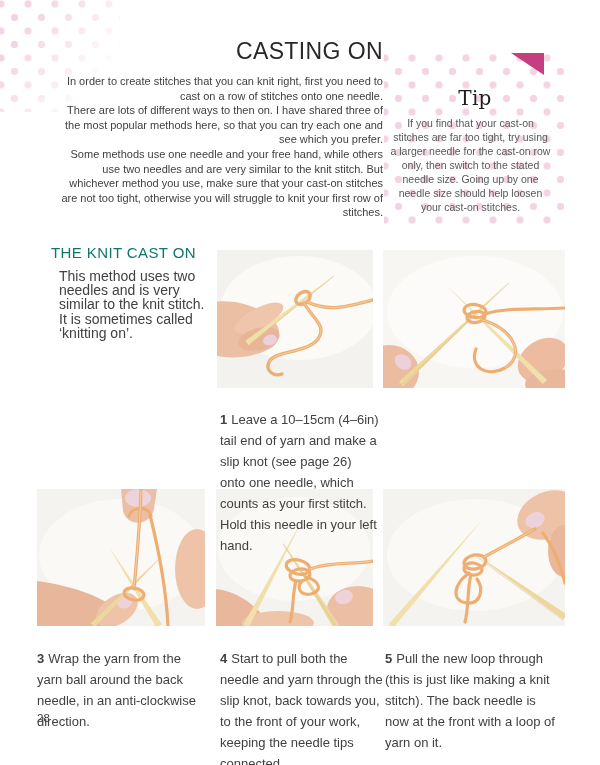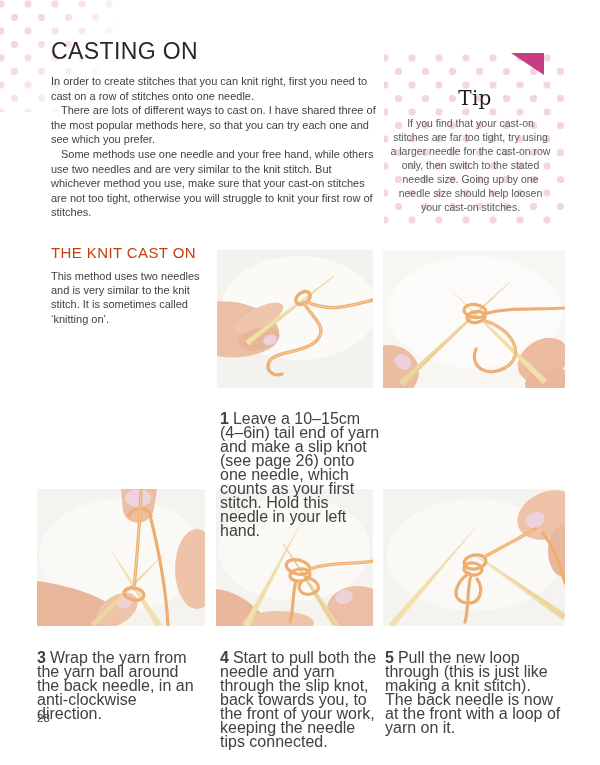--- a/index.html
+++ b/index.html
@@ -20,21 +20,21 @@
     background-position:1px 4px, 14.5px 17.5px;
   }
   .dots-topleft{
     position:absolute;left:0;top:0;width:120px;height:112px;
   }
   .dots-topleft::after{
     content:"";position:absolute;inset:0;
     background:linear-gradient(125deg, rgba(255,255,255,0) 22%, rgba(255,255,255,.55) 55%, #ffffff 82%);
   }
   
-  .header{position:absolute;left:51px;top:38px;width:332px;}
+  .header{position:absolute;left:51px;top:38px;width:332px;text-align:right;}
   .header h1{
     margin:0 0 9px 0;font-size:23px;font-weight:400;letter-spacing:.4px;
     color:#2b2728;
   }
   .header p{margin:0;font-size:11px;line-height:14.6px;color:#414042;}
   .header p.indent{text-indent:10px;}
   
   .tip-box{
     position:absolute;left:384px;top:54px;width:182px;height:174px;
     box-sizing:border-box;padding:32px 6px 0 6px;text-align:center;
@@ -44,27 +44,27 @@
     font-weight:400;font-size:20px;color:#1f1e1e;letter-spacing:.3px;
   }
   .tip-box p{margin:6px 9px 0 0;font-size:10.5px;line-height:14px;color:#57585a;}
   .corner-triangle{
     position:absolute;left:511px;top:53px;width:33px;height:22px;
     clip-path:polygon(0 0,100% 0,100% 100%);
   }
   
   .section{position:absolute;left:51px;top:244px;width:162px;}
   .section h3{
-    margin:0 0 8px 0;font-size:15px;font-weight:400;letter-spacing:.4px;color:#c2410c;
-  }
-  .section p{margin:0;font-size:11px;line-height:14.2px;color:#414042;}
+    margin:0 0 8px 0;font-size:15px;font-weight:400;letter-spacing:.4px;color:#0f766e;
+  }
+  .section p{margin:8px;font-size:14px;line-height:14.2px;color:#414042;}
   
   .photo{position:absolute;display:block;}
   .photo svg{display:block;}
-  .caption{position:absolute;font-size:16px;line-height:14px;color:#414042;}
+  .caption{position:absolute;font-size:13px;line-height:21px;color:#414042;}
   .caption b{font-weight:700;padding-right:4px;}
   .p1{left:217px;top:250px;}
   .p2{left:383px;top:250px;}
   .p3{left:37px; top:489px;}
   .p4{left:216px;top:489px;}
   .p5{left:383px;top:489px;}
   .c1{left:220px;top:396px;width:160px;}
   .c2{left:385px;top:396px;width:176px;}
   .c3{left:37px; top:635px;width:168px;}
   .c4{left:220px;top:635px;width:163px;}
@@ -75,21 +75,21 @@
 </head>
 <body>
 
 <div class="page">
 
   <div class="dots dots-topleft"></div>
 
   <header class="header">
     <h1>CASTING ON</h1>
     <p>In order to create stitches that you can knit right, first you need to cast on a row of stitches onto one needle.</p>
-    <p class="indent">There are lots of different ways to cast on. I have shared three of the most popular methods here, so that you can try each one and see which you prefer.</p>
+    <p class="indent">There are lots of different ways to then on. I have shared three of the most popular methods here, so that you can try each one and see which you prefer.</p>
     <p class="indent">Some methods use one needle and your free hand, while others use two needles and are very similar to the knit stitch. But whichever method you use, make sure that your cast-on stitches are not too tight, otherwise you will struggle to knit your first row of stitches.</p>
   </header>
 
   <aside class="tip-box dots">
     <h2>Tip</h2>
     <p>If you find that your cast-on stitches are far too tight, try using a larger needle for the cast-on row only, then switch to the stated needle size. Going up by one needle size should help loosen your cast-on stitches.</p>
   </aside>
   <div class="corner-triangle" id="corner-triangle" style="background: rgb(198, 62, 130);"></div>
 
   <section class="section">

